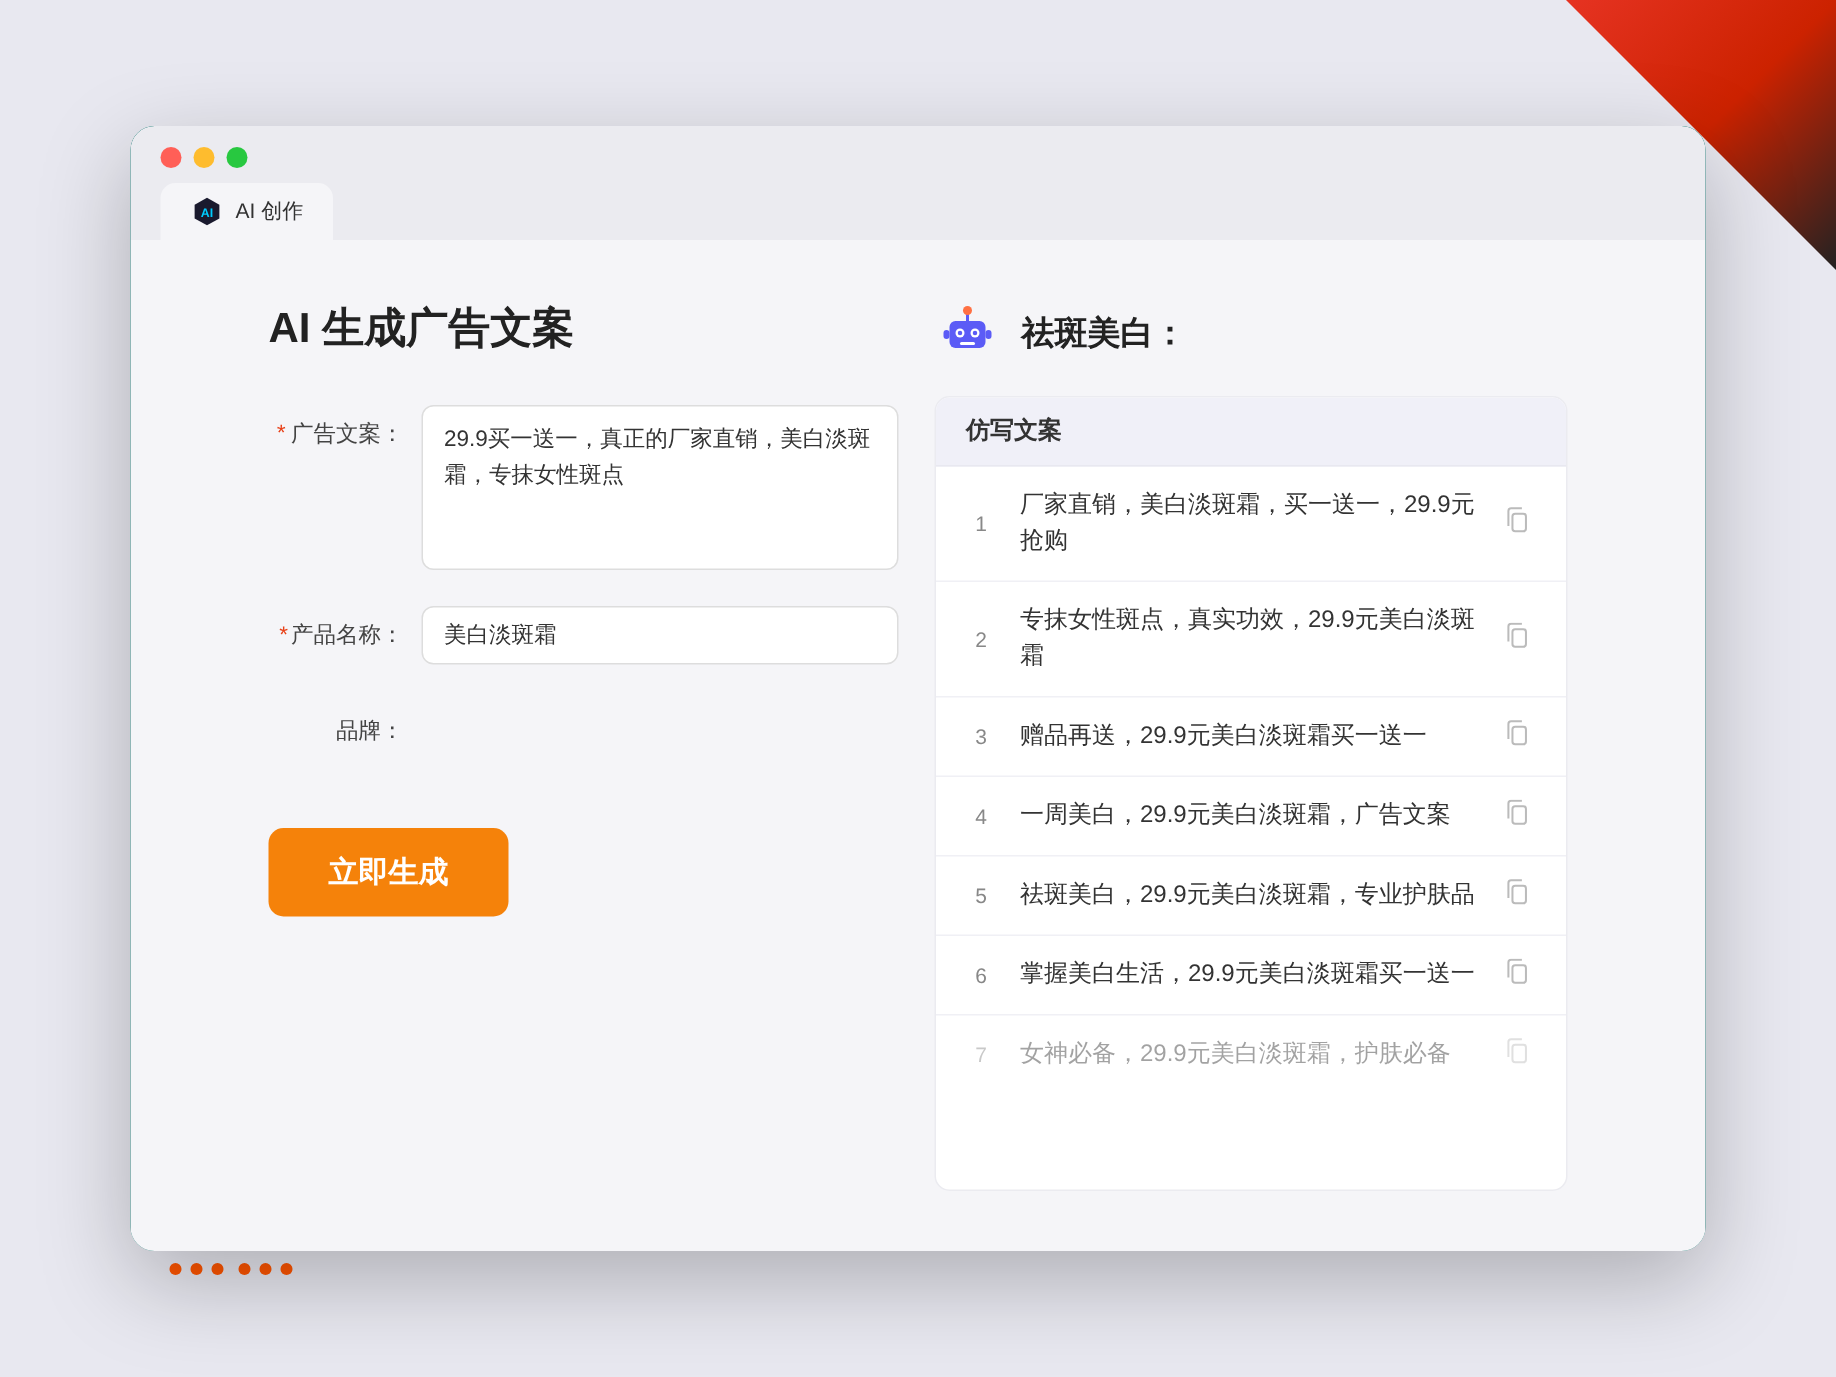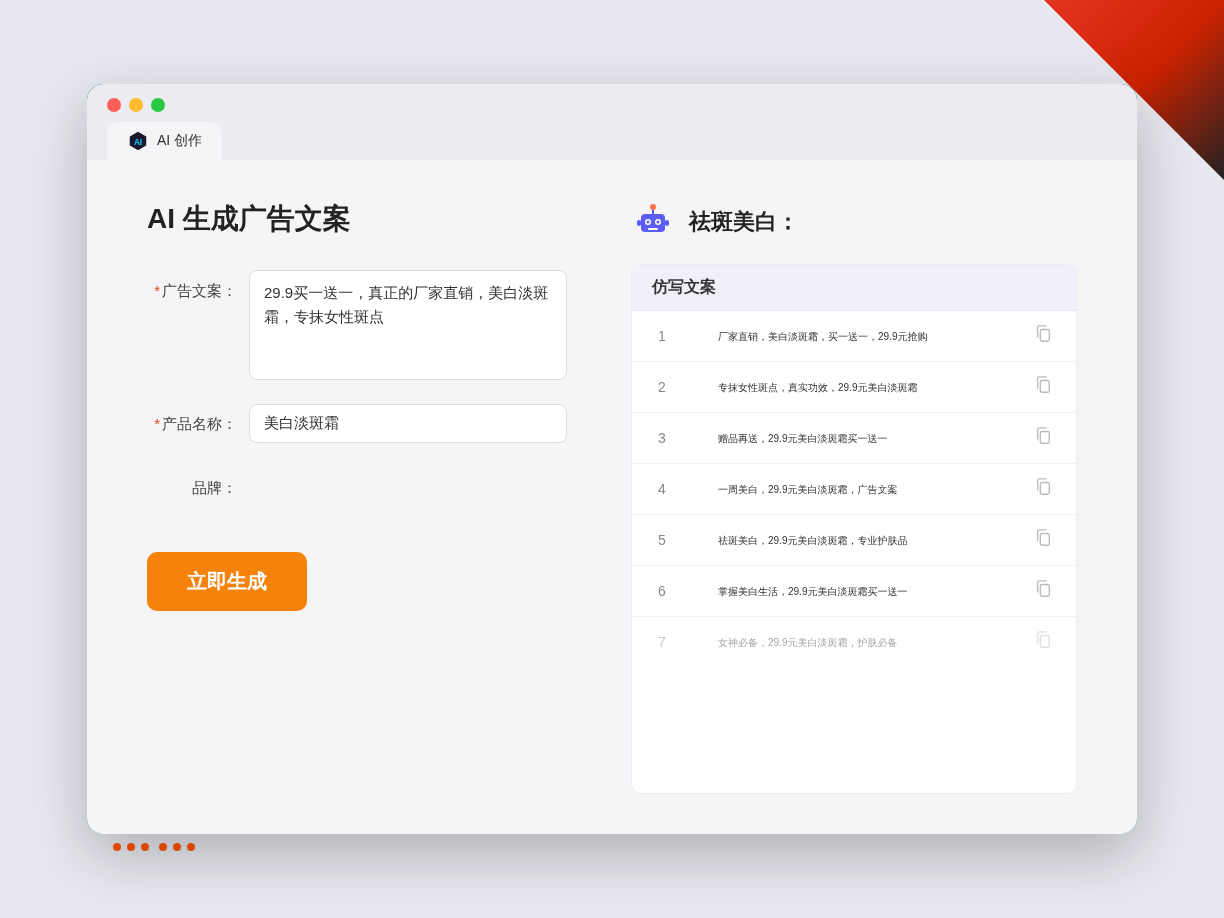--- a/index.html
+++ b/index.html
@@ -93,22 +93,22 @@
     .tab-icon {
       width: 22px;
       height: 22px;
     }
 
     
     .browser-content {
       flex: 1;
       background: #f5f5f8;
       display: flex;
-      padding: 40px 60px;
-      gap: 64px;
+      padding: 40px 92px;
+      gap: 24px;
       overflow: hidden;
     }
 
     
     .left-panel {
       flex: 0 0 420px;
       display: flex;
       flex-direction: column;
     }
 
@@ -133,20 +133,21 @@
       line-height: 40px;
       flex-shrink: 0;
     }
     .required-star {
       color: #e84118;
       margin-right: 2px;
     }
     .form-label.textarea-label {
       line-height: 1.5;
       padding-top: 10px;
+      font-family: Liberation Mono, monospace;
     }
 
     .form-input {
       flex: 1;
       border: 1.5px solid #ddd;
       border-radius: 8px;
       padding: 10px 14px;
       font-size: 15px;
       color: #333;
       background: #fff;
@@ -237,24 +238,23 @@
     .row-num {
       font-size: 14px;
       color: #888;
       width: 20px;
       flex-shrink: 0;
       text-align: center;
     }
 
     .row-text {
       flex: 1;
-      font-size: 10px;
+      font-size: 16px;
       color: #333;
       line-height: 1.5;
-      margin-left: 30px;
     }
 
     .copy-icon {
       width: 22px;
       height: 22px;
       flex-shrink: 0;
       cursor: pointer;
       color: #bbb;
     }
   </style>

